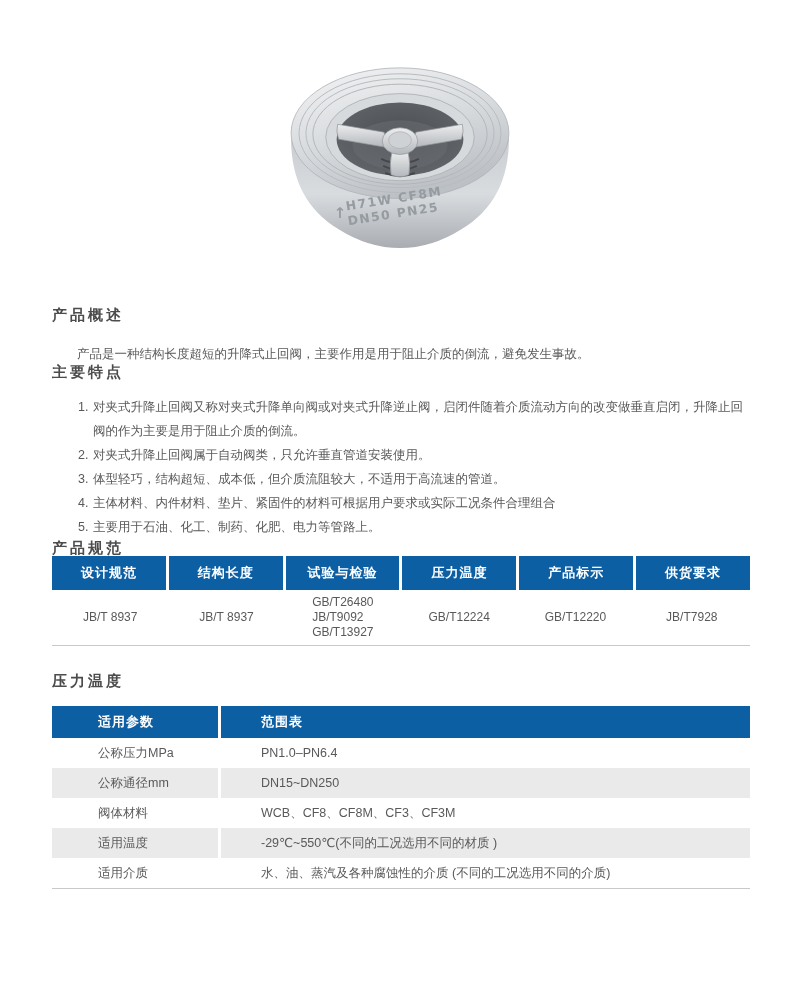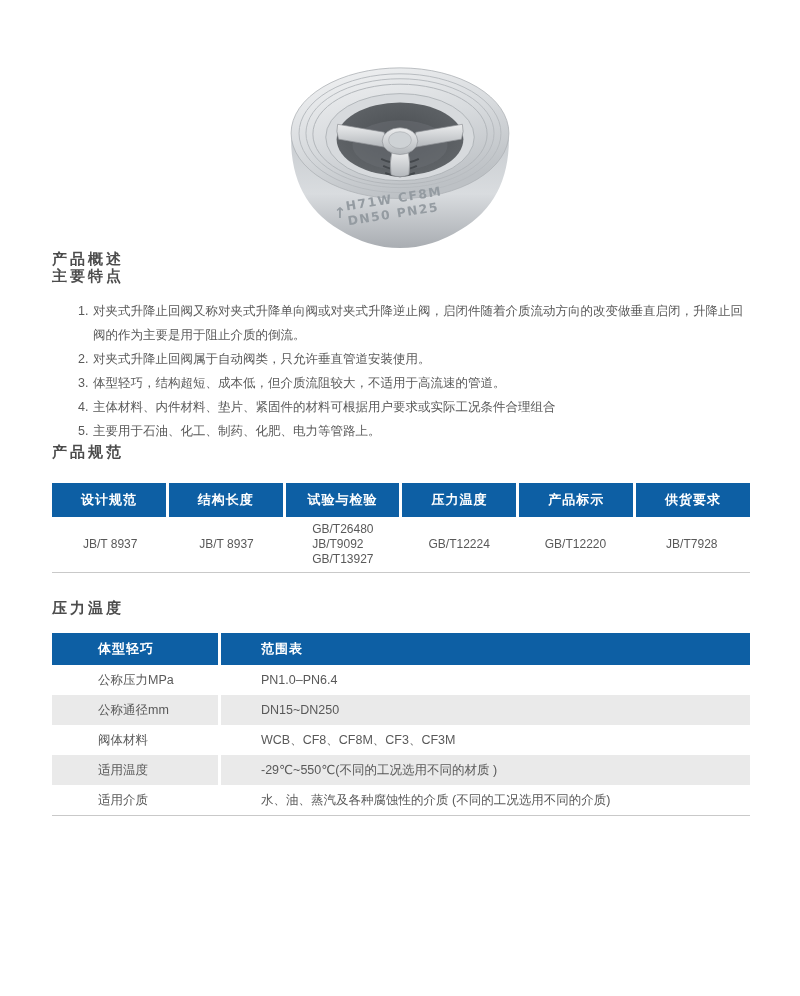--- a/index.html
+++ b/index.html
@@ -11,30 +11,30 @@
   }
   
   .figure-wrap { padding-top:54px; height:250px; text-align:center; }
   .figure-wrap svg { display:inline-block; }
   
   .content { padding:0 50px 0 52px; }
   .section-title {
     font-size:15px; font-weight:bold; color:#4c4c4c; letter-spacing:3px;
     line-height:17px;
   }
-  .t-overview { }
+  .t-overview { margin-top:56px; }
   .overview-text { margin-top:22px; padding-left:25px; font-size:12.5px; line-height:18px; color:#595959; }
   .t-features { }
   .feature-list { margin-top:15px; padding-left:26px; }
   .feature-item { display:flex; font-size:12.5px; line-height:24px; color:#595959; }
   .feature-num { flex:none; width:15px; }
   .feature-text { flex:1; }
   .t-specs { }
   
-  .spec-table { margin-top:23px; }
+  .spec-table { }
   .spec-header { display:flex; gap:3px; }
   .spec-header-cell {
     flex:1; background:#0d5fa4; color:#ffffff; font-size:13px; font-weight:bold;
     height:34px; line-height:34px; text-align:center; letter-spacing:1px;
   }
   .spec-row { display:flex; border-bottom:1px solid #c9c9c9; padding:5px 0; }
   .spec-cell {
     flex:1; display:flex; align-items:center; justify-content:center;
     font-size:12px; line-height:15px; color:#595959; text-align:center;
   }
@@ -112,20 +112,21 @@
         <text x="53" y="166" font-size="15">↑</text>
         <text x="66" y="158" font-size="12.5" letter-spacing="1.5" transform="rotate(-9 66 158)">H71W CF8M</text>
         <text x="68" y="173" font-size="12.5" letter-spacing="1.5" transform="rotate(-9 68 173)">DN50 PN25</text>
       </g>
     </svg>
   </div>
 
   <div class="content">
 
     <h2 class="section-title t-overview">产品概述</h2>
+    <p class="overview-text">产品是一种结构长度超短的升降式止回阀，主要作用是用于阻止介质的倒流，避免发生事故。</p>
 
     <h2 class="section-title t-features">主要特点</h2>
     <div class="feature-list">
       <div class="feature-item">
         <span class="feature-num">1.</span>
         <span class="feature-text">对夹式升降止回阀又称对夹式升降单向阀或对夹式升降逆止阀，启闭件随着介质流动方向的改变做垂直启闭，升降止回阀的作为主要是用于阻止介质的倒流。</span>
       </div>
       <div class="feature-item">
         <span class="feature-num">2.</span>
         <span class="feature-text">对夹式升降止回阀属于自动阀类，只允许垂直管道安装使用。</span>
@@ -166,21 +167,21 @@
         </div>
         <div class="spec-cell">GB/T12224</div>
         <div class="spec-cell">GB/T12220</div>
         <div class="spec-cell">JB/T7928</div>
       </div>
     </div>
 
     <h2 class="section-title t-range">压力温度</h2>
     <div class="range-table">
       <div class="range-row header">
-        <div class="cell c1">体型轻巧</div>
+        <div class="cell c1">适用参数</div>
         <div class="cell c2">范围表</div>
       </div>
       <div class="range-row">
         <div class="cell c1">公称压力MPa</div>
         <div class="cell c2">PN1.0–PN6.4</div>
       </div>
       <div class="range-row gray">
         <div class="cell c1">公称通径mm</div>
         <div class="cell c2">DN15~DN250</div>
       </div>

